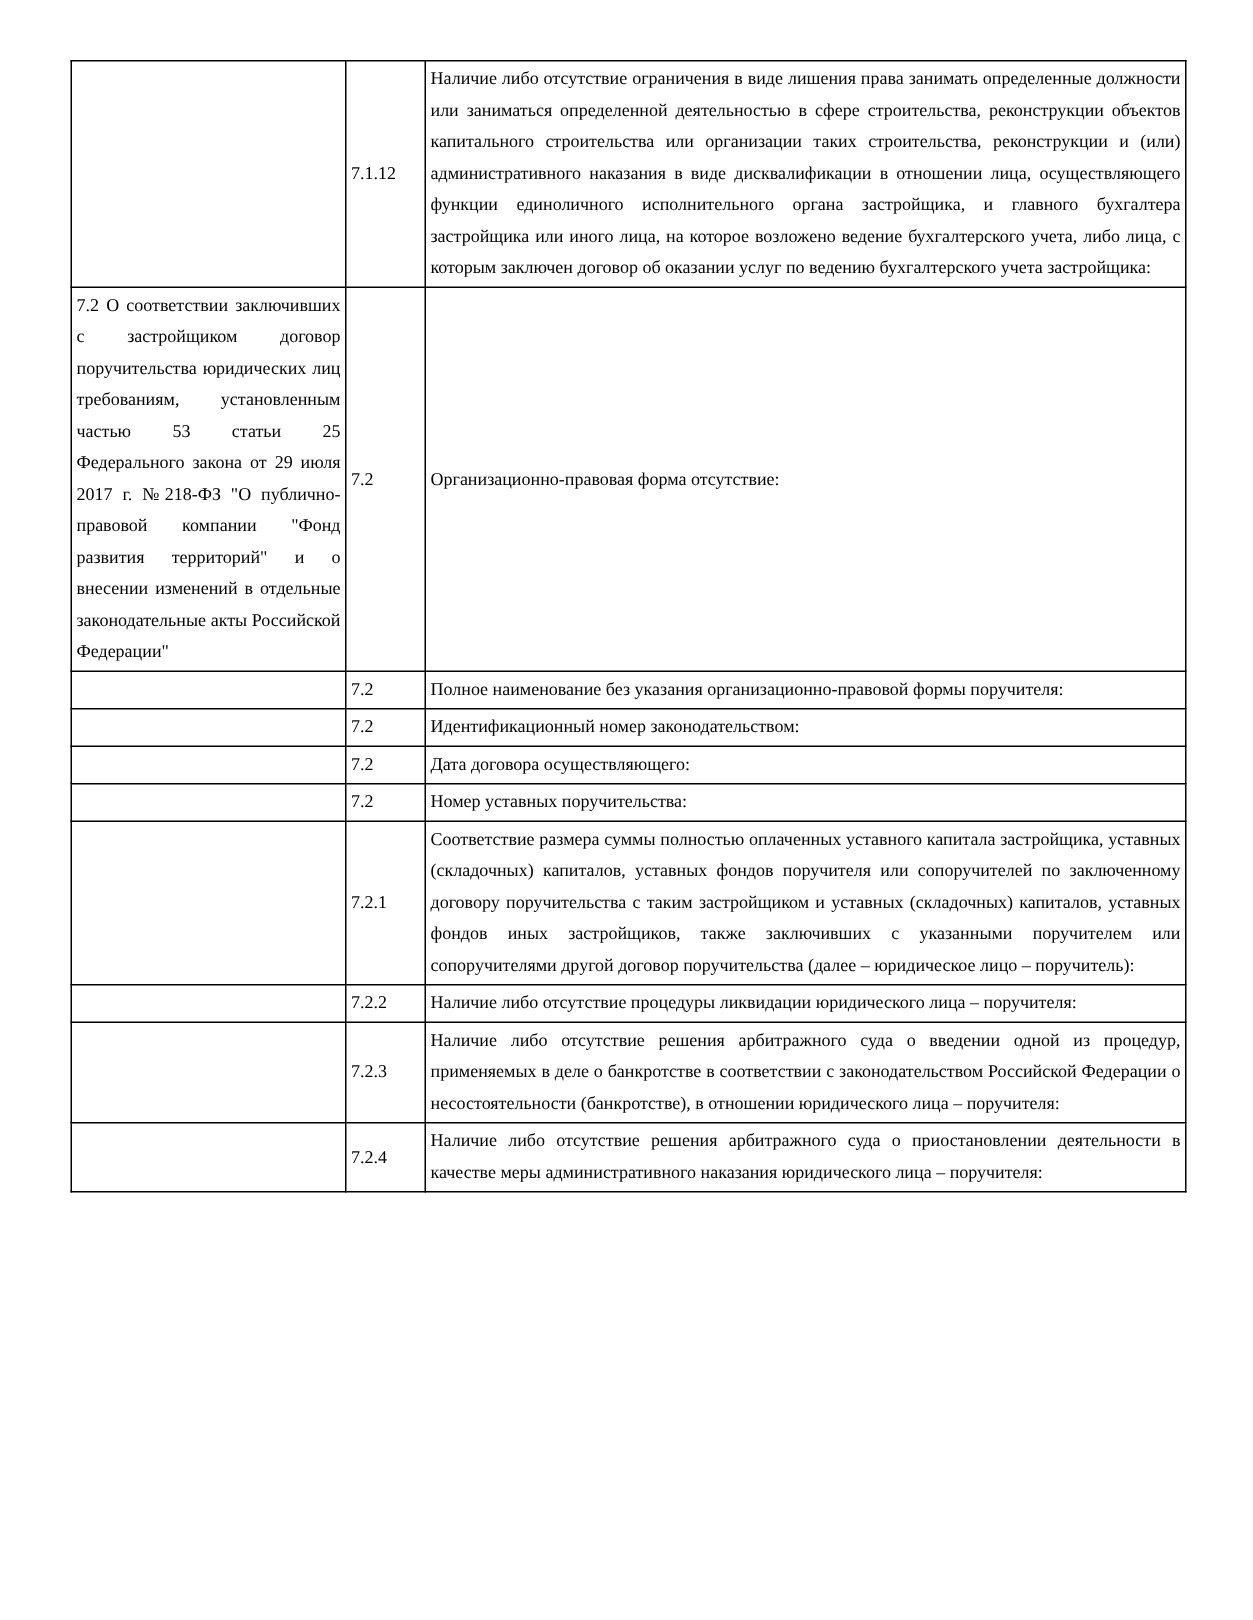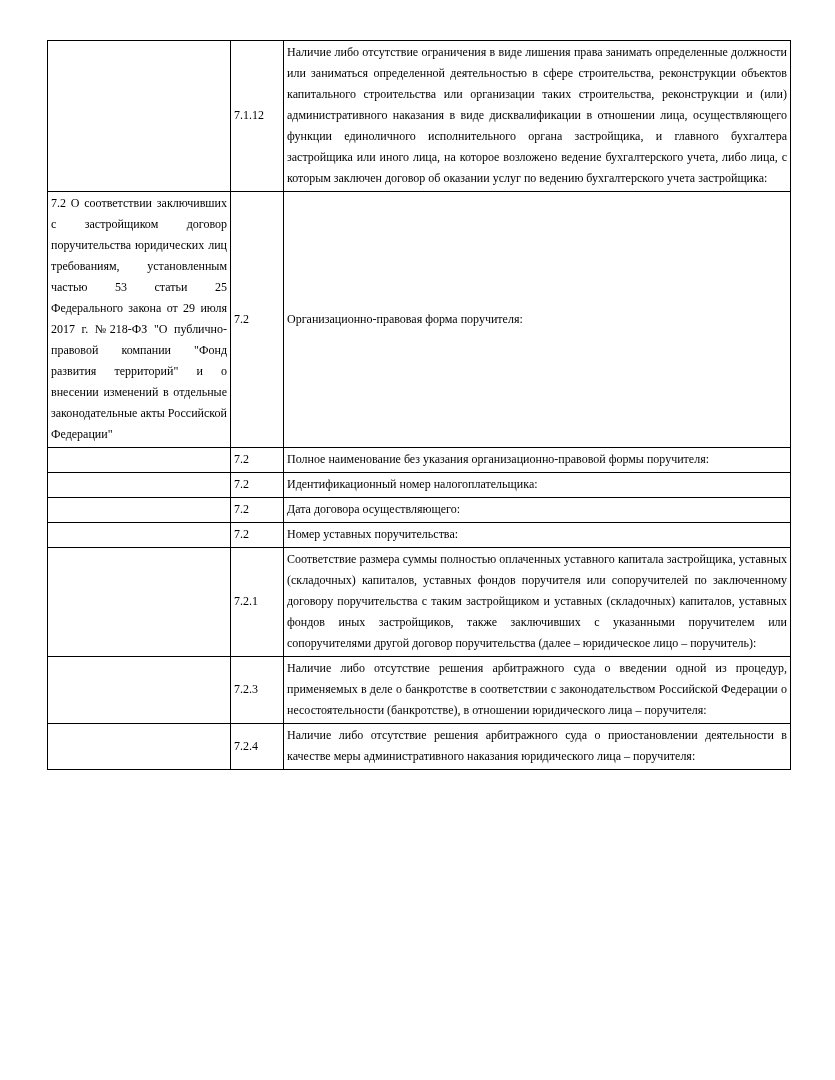--- a/index.html
+++ b/index.html
@@ -57,49 +57,54 @@
   <table class="doc-table">
     <tbody id="table-body">
         <tr>
           <td class="col-left"></td>
           <td class="col-num">7.1.12</td>
           <td class="col-text">Наличие либо отсутствие ограничения в виде лишения права занимать определенные должности или заниматься определенной деятельностью в сфере строительства, реконструкции объектов капитального строительства или организации таких строительства, реконструкции и (или) административного наказания в виде дисквалификации в отношении лица, осуществляющего функции единоличного исполнительного органа застройщика, и главного бухгалтера застройщика или иного лица, на которое возложено ведение бухгалтерского учета, либо лица, с которым заключен договор об оказании услуг по ведению бухгалтерского учета застройщика:</td>
         </tr>
         <tr>
           <td class="col-left">7.2 О соответствии заключивших с застройщиком договор поручительства юридических лиц требованиям, установленным частью 53 статьи 25 Федерального закона от 29 июля 2017 г. №218-ФЗ "О публично-правовой компании "Фонд развития территорий" и о внесении изменений в отдельные законодательные акты Российской Федерации"</td>
           <td class="col-num">7.2</td>
-          <td class="col-text">Организационно-правовая форма поручителя:</td>
+          <td class="col-text">Организационно-правовая форма отсутствие:</td>
         </tr>
         <tr>
           <td class="col-left"></td>
           <td class="col-num">7.2</td>
           <td class="col-text">Полное наименование без указания организационно-правовой формы поручителя:</td>
         </tr>
         <tr>
           <td class="col-left"></td>
           <td class="col-num">7.2</td>
-          <td class="col-text">Идентификационный номер налогоплательщика:</td>
+          <td class="col-text">Идентификационный номер законодательством:</td>
         </tr>
         <tr>
           <td class="col-left"></td>
           <td class="col-num">7.2</td>
           <td class="col-text">Дата договора осуществляющего:</td>
         </tr>
         <tr>
           <td class="col-left"></td>
           <td class="col-num">7.2</td>
           <td class="col-text">Номер уставных поручительства:</td>
         </tr>
         <tr>
           <td class="col-left"></td>
           <td class="col-num">7.2.1</td>
           <td class="col-text">Соответствие размера суммы полностью оплаченных уставного капитала застройщика, уставных (складочных) капиталов, уставных фондов поручителя или сопоручителей по заключенному договору поручительства с таким застройщиком и уставных (складочных) капиталов, уставных фондов иных застройщиков, также заключивших с указанными поручителем или сопоручителями другой договор поручительства (далее – юридическое лицо – поручитель):</td>
         </tr>
         <tr>
           <td class="col-left"></td>
+          <td class="col-num">7.2.2</td>
+          <td class="col-text">Наличие либо отсутствие процедуры ликвидации юридического лица – поручителя:</td>
+        </tr>
+        <tr>
+          <td class="col-left"></td>
           <td class="col-num">7.2.3</td>
           <td class="col-text">Наличие либо отсутствие решения арбитражного суда о введении одной из процедур, применяемых в деле о банкротстве в соответствии с законодательством Российской Федерации о несостоятельности (банкротстве), в отношении юридического лица – поручителя:</td>
         </tr>
         <tr>
           <td class="col-left"></td>
           <td class="col-num">7.2.4</td>
           <td class="col-text">Наличие либо отсутствие решения арбитражного суда о приостановлении деятельности в качестве меры административного наказания юридического лица – поручителя:</td>
         </tr>
       </tbody>
   </table>

